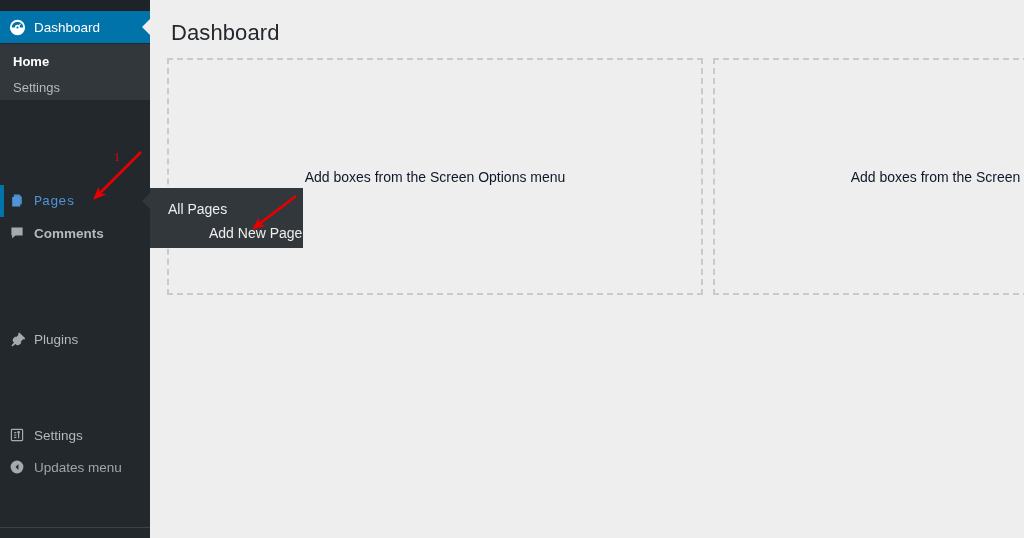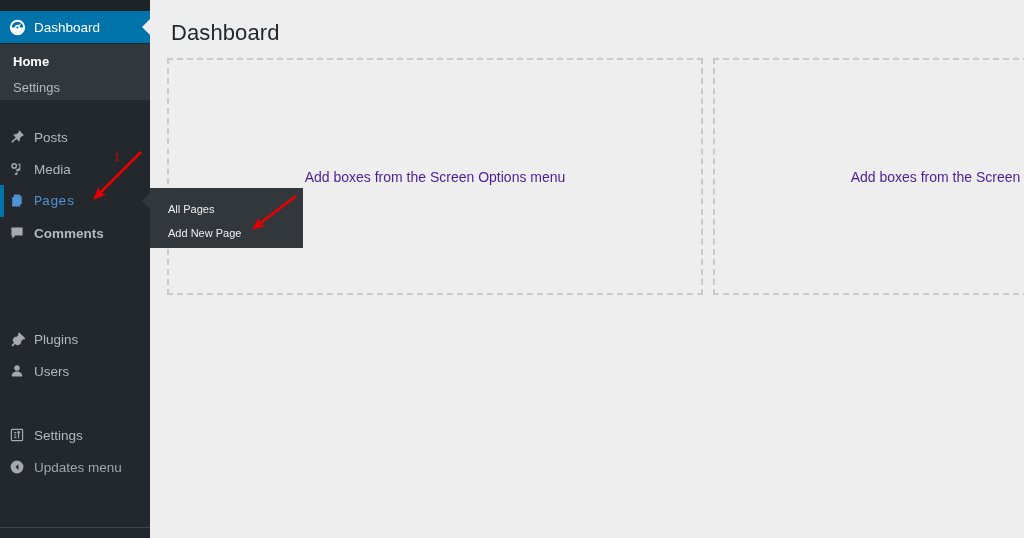--- a/index.html
+++ b/index.html
@@ -75,42 +75,42 @@
 
   
   #pages-flyout {
     position:absolute; left:150px; top:188px; width:153px; height:60px;
     background:#32373c;
     z-index:40;
   }
   .fly-item {
     position:absolute; left:0; width:153px; height:24px;
     display:flex; align-items:center; padding-left:18px;
-    font-size:11px; color:#eeeeee; white-space:nowrap;
+    font-size:14px; color:#eeeeee; white-space:nowrap;
   }
 
   
   #wpbody {
     position:absolute; left:150px; top:0; right:0; bottom:0;
     background:#eeeeee;
   }
   #page-title {
     position:absolute; left:21px; top:20px;
     font-size:22px; font-weight:400; color:#23282d;
     letter-spacing:0.1px;
   }
   .empty-container {
     position:absolute; top:58px; height:237px;
     border:2px dashed #c8cbcd;
     display:flex; align-items:center; justify-content:center;
   }
   #empty-box-1 { left:17px; width:536px; }
   #empty-box-2 { left:563px; width:536px; }
   .empty-container .etext {
-    font-size:14px; color:#4c1d95; white-space:nowrap;
+    font-size:14px; color:#0f172a; white-space:nowrap;
   }
 
   
   #annotations {
     position:absolute; left:0; top:0; width:1024px; height:538px;
     pointer-events:none; z-index:60;
   }
   .anno-num {
     position:absolute; font-size:12px; color:#e60000;
     font-family:"Liberation Serif", serif;
@@ -140,37 +140,21 @@
       <div class="sub-item cur" style="top:4px;">
         <span>Home</span>
       </div>
       <div class="sub-item" style="top:30px;">
         <span>Settings</span>
       </div>
     </div>
 
     <div class="menu-gap" style="top:100px;"></div>
 
-    <div class="menu-item" style="top:121px;">
-      <span class="micon">
-        <svg width="16" height="16" viewBox="0 0 20 20" fill="#a7aaad">
-          <path d="M13.4 1.5 11.9 3l.7.7-4.1 3.1-1.6-.6-1.4 1.4 3 3L3 15.6V17h1.4l5-4.5 3 3 1.4-1.4-.6-1.6 3.1-4.1.7.7 1.5-1.5-4.1-4.1z"></path>
-        </svg>
-      </span>
-      <span class="mlabel">Posts</span>
-    </div>
-
-    <div class="menu-item" style="top:153px;">
-      <span class="micon">
-        <svg width="16" height="16" viewBox="0 0 20 20" fill="#a7aaad">
-          <path d="M6.5 2.5a3.6 3.6 0 1 0 0 7.2 3.6 3.6 0 0 0 0-7.2zm0 1.8a1.8 1.8 0 1 1 0 3.6 1.8 1.8 0 0 1 0-3.6zM10.6 10.1v6.1c0 .7-.8 1.3-1.7 1.3s-1.7-.6-1.7-1.3.8-1.3 1.7-1.3c.2 0 .4 0 .6.1v-3.5l-.9.3v-1.3l2-.4zM14.2 3.1v7.8c0 .8-.9 1.5-2 1.5s-2-.7-2-1.5.9-1.5 2-1.5c.3 0 .5 0 .7.1V4.8l-1.6.5V4l2.9-.9z"></path>
-        </svg>
-      </span>
-      <span class="mlabel">Media</span>
-    </div>
+
 
     <div class="menu-item open" style="top:185px; background:#23282d;font-family:Liberation Mono, monospace;">
       <span class="open-indicator"></span>
       <span class="micon">
         <svg width="16" height="16" viewBox="0 0 20 20" fill="#4f94d4">
           <path d="M6 2h7l3 3v9H6V2z" opacity="0.95"></path>
           <path d="M4 5h7l3 3v9H4V5z"></path>
         </svg>
       </span>
       <span class="mlabel">Pages</span>
@@ -192,29 +176,20 @@
 
     <div class="menu-item" style="top:323px;">
       <span class="micon">
         <svg width="16" height="16" viewBox="0 0 20 20" fill="#a7aaad">
           <path d="M12.8 1.8 11 3.6l1 1-3.3 3.3-1-1-1.8 1.8a3.9 3.9 0 0 0 0 5.5l.3.3L3 18l1.4 1.4 3.5-3.2.3.3a3.9 3.9 0 0 0 5.5 0l1.8-1.8-1-1L17.8 10l1 1 1.8-1.8-7.8-7.4z"></path>
         </svg>
       </span>
       <span class="mlabel">Plugins</span>
     </div>
 
-    <div class="menu-item" style="top:355px;">
-      <span class="micon">
-        <svg width="16" height="16" viewBox="0 0 20 20" fill="#a7aaad">
-          <circle cx="10" cy="6.2" r="3.4"></circle>
-          <path d="M10 10.6c-3.6 0-6.5 2.3-6.5 5.1V17h13v-1.3c0-2.8-2.9-5.1-6.5-5.1z"></path>
-        </svg>
-      </span>
-      <span class="mlabel">Users</span>
-    </div>
 
 
     <div class="menu-item" style="top:419px;">
       <span class="micon">
         <svg width="16" height="16" viewBox="0 0 20 20" fill="none" stroke="#a7aaad" stroke-width="1.5">
           <rect x="3" y="3" width="14" height="14" rx="1"></rect>
           <path d="M7 7h1.6M7 10h1.6M7 13h1.6M12 6.5v7" stroke-linecap="round"></path>
           <circle cx="12" cy="6.5" r="0.9" fill="#a7aaad"></circle>
         </svg>
       </span>
@@ -230,21 +205,21 @@
       </span>
       <span class="mlabel" style="color:#a0a5aa;">Updates menu</span>
     </div>
   </div>
   <div id="sidebar-bottom-rule"></div>
 
   <div id="pages-flyout">
     <div class="fly-item" style="top:9px;">
       <span>All Pages</span>
     </div>
-    <div class="fly-item" style="top:33px;">
+    <div class="fly-item" style="top:33px;margin-left:41px;">
       <span>Add New Page</span>
     </div>
   </div>
 
   <div id="wpbody">
     <div id="page-title">Dashboard</div>
 
     <div class="empty-container" id="empty-box-1">
       <span class="etext">Add boxes from the Screen Options menu</span>
     </div>

